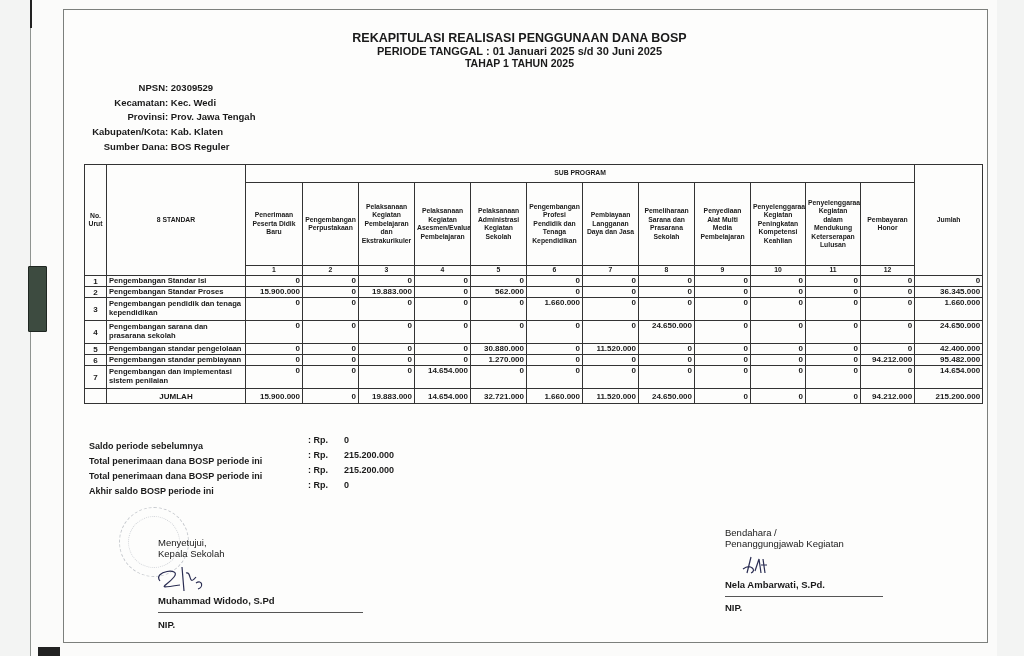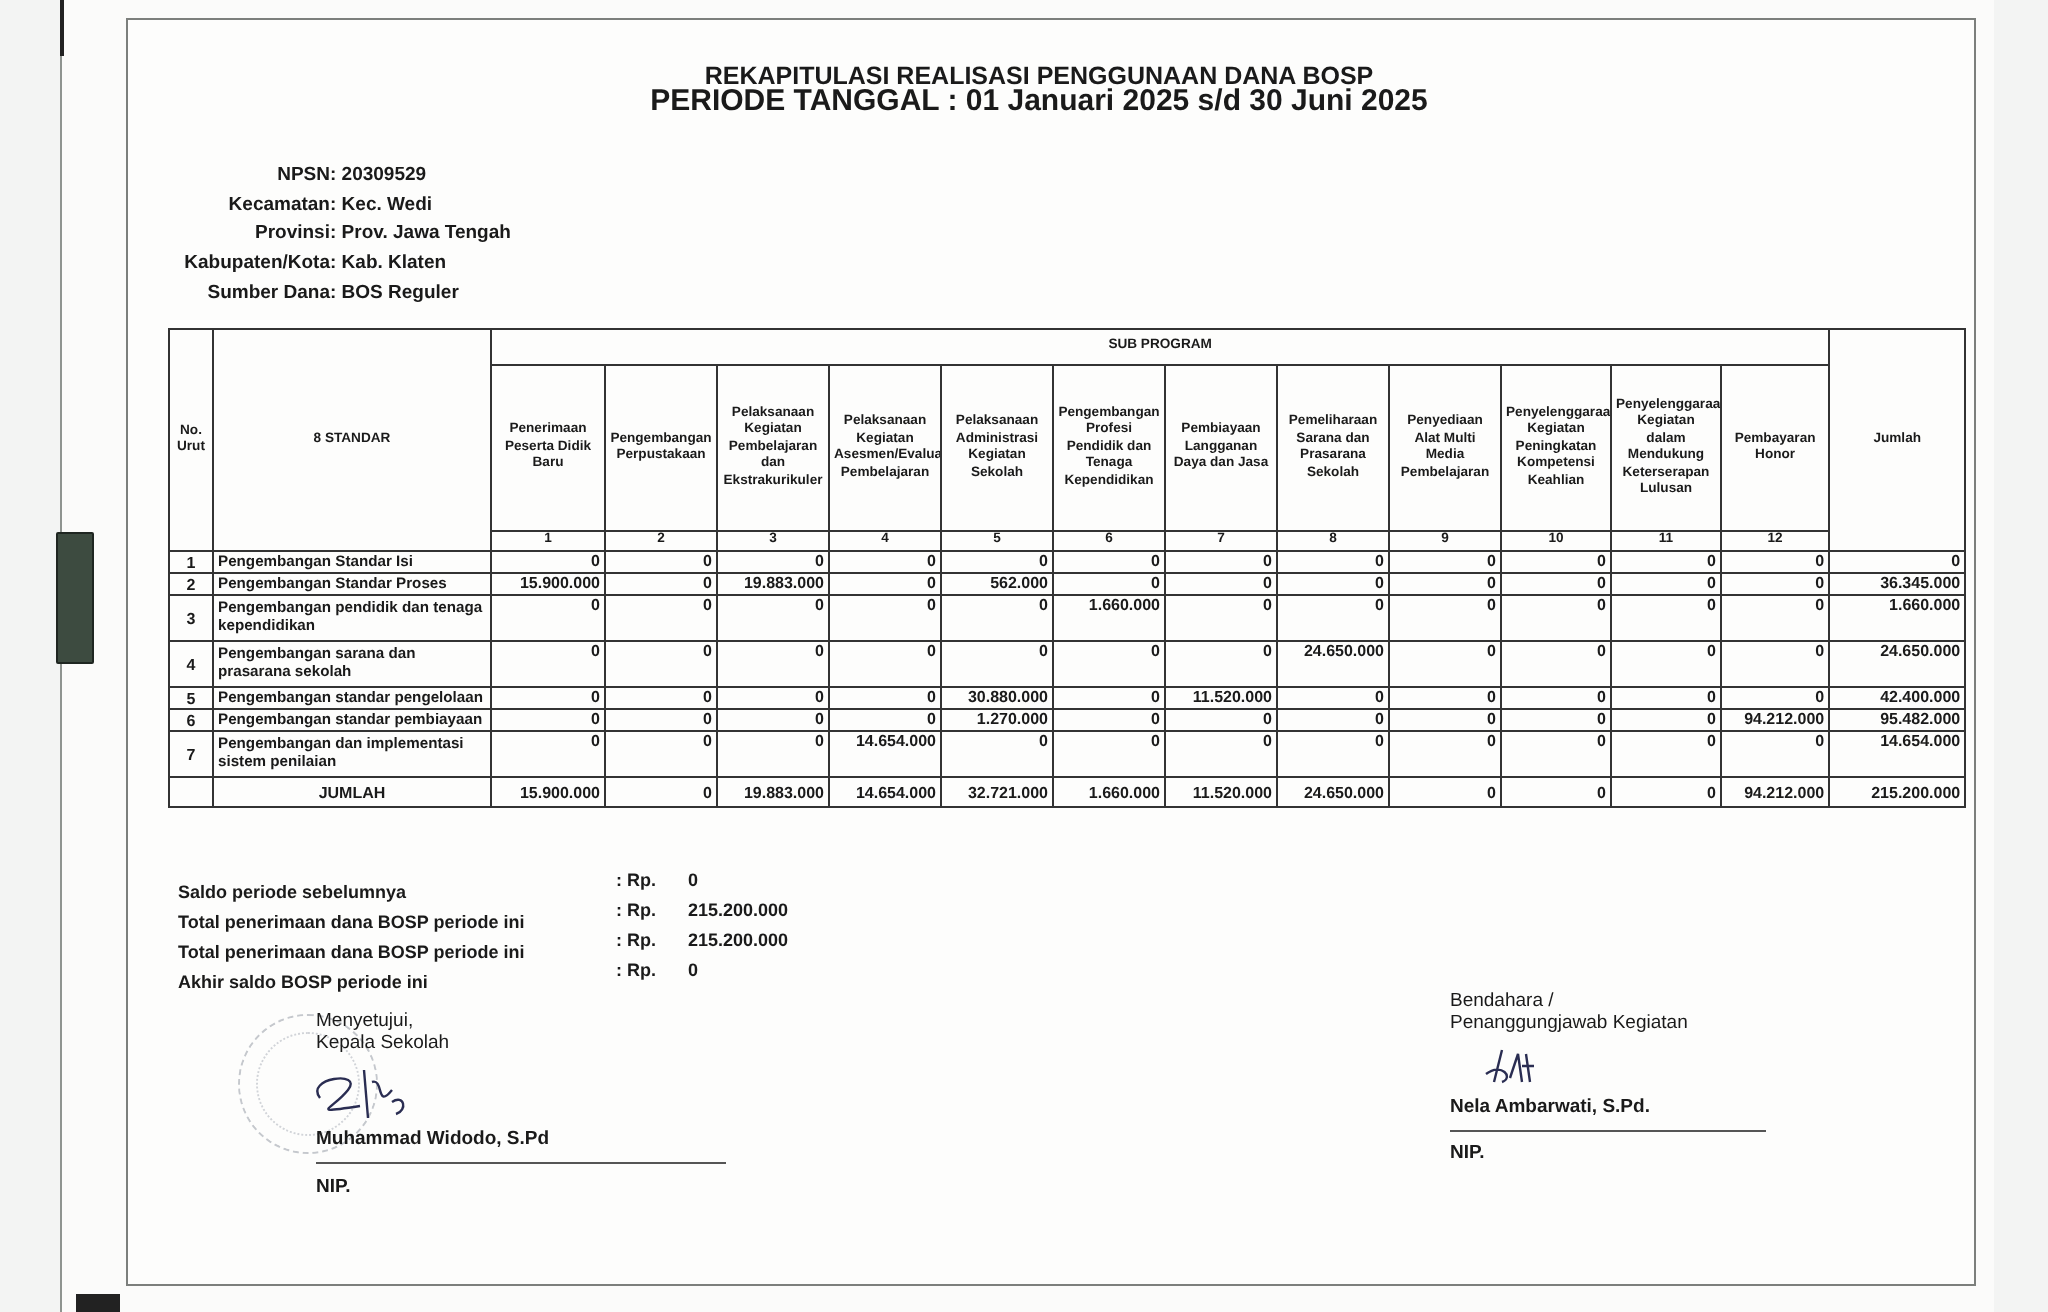--- a/index.html
+++ b/index.html
@@ -20,21 +20,21 @@
     position:absolute; left:28px; top:266px; width:17px; height:64px;
     background:#3d4b40; border:1px solid #1f2621; border-radius:1px;
   }
   .binder-foot { position:absolute; left:38px; top:647px; width:22px; height:9px; background:#222; }
   .frame {
     position:absolute; left:63px; top:9px; width:923px; height:632px;
     border:1px solid #7c7f7c; background:#fdfdfc;
   }
   .title-block { position:absolute; left:0; right:12px; top:22px; text-align:center; font-weight:bold; }
   .title-block .t1 { font-size:12.5px; line-height:13px; }
-  .title-block .t2 { font-size:15px; line-height:12px; }
+  .title-block .t2 { font-size:11px; line-height:12px; }
   .title-block .t3 { font-size:10.5px; line-height:12px; }
   .info { position:absolute; left:21px; top:70px; font-size:9.5px; font-weight:bold;text-align:right; }
   .info-row { display:flex; height:14.8px; align-items:center; }
   .info-row .lbl { width:80px; }
   .info-row .val { }
   table.rekap {
     position:absolute; left:20px; top:154px; width:887px;
     border-collapse:collapse; table-layout:fixed;
     font-size:8px;
   }
@@ -51,21 +51,21 @@
   td.idx { text-align:center; font-size:8px; }
   td.name { font-size:7.6px; line-height:8.8px; font-weight:bold; }
   tr.r1 td { height:10px; }
   tr.r2 td { height:22px; }
   tr.total td { height:14px; font-size:8px; }
   td.total-label { text-align:center; font-size:8.5px; }
   .summary { position:absolute; left:25px; top:422px; font-size:9px; font-weight:bold; }
   .sum-row { display:flex; height:15px; align-items:center; }
   .sum-row .lbl { width:219px;margin-top:12px; }
   .sum-row .rp { width:36px; }
-  .sig { position:absolute; font-size:9.5px; font-weight:bold; }
+  .sig { position:absolute; font-size:9.5px; font-weight:bold;margin-top:32px; }
   .sig .role { line-height:11px; font-weight:normal; }
   .sig .name { font-weight:bold; }
   .sig .line { border-top:1px solid #555; }
   .stamp {
     position:absolute; left:55px; top:497px; width:68px; height:68px; border-radius:50%;
     border:1px dashed #b8bcc2; opacity:.8;
   }
   .stamp::after { content:""; position:absolute; inset:8px; border-radius:50%; border:1px dotted #c7cad0; }
 </style>
 </head>
@@ -73,20 +73,21 @@
 
 <div class="sheet"></div>
 <div class="sheet-edge-top"></div>
 <div class="binder-clip"></div>
 <div class="binder-foot"></div>
 
 <div class="frame">
   <div class="title-block">
     <div class="t1">REKAPITULASI REALISASI PENGGUNAAN DANA BOSP</div>
     <div class="t2">PERIODE TANGGAL : 01 Januari 2025 s/d 30 Juni 2025</div>
+    <div class="t3">TAHAP 1 TAHUN 2025</div>
   </div>
 
   <div class="info" id="info">
       <div class="info-row">
         <span class="lbl">NPSN</span>
         <span class="val">: 20309529</span>
       </div>
       <div class="info-row">
         <span class="lbl">Kecamatan</span>
         <span class="val">: Kec. Wedi</span>

